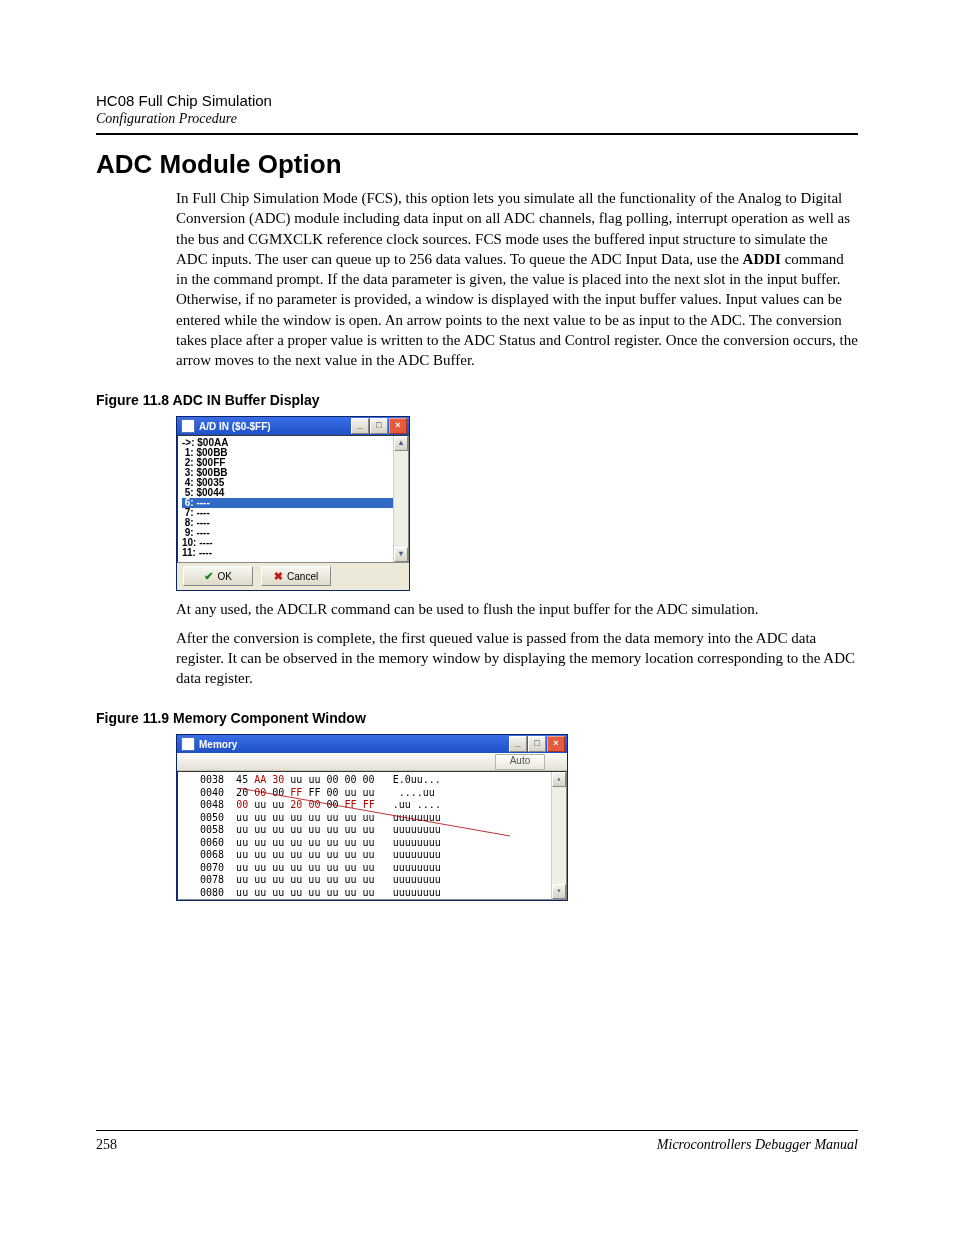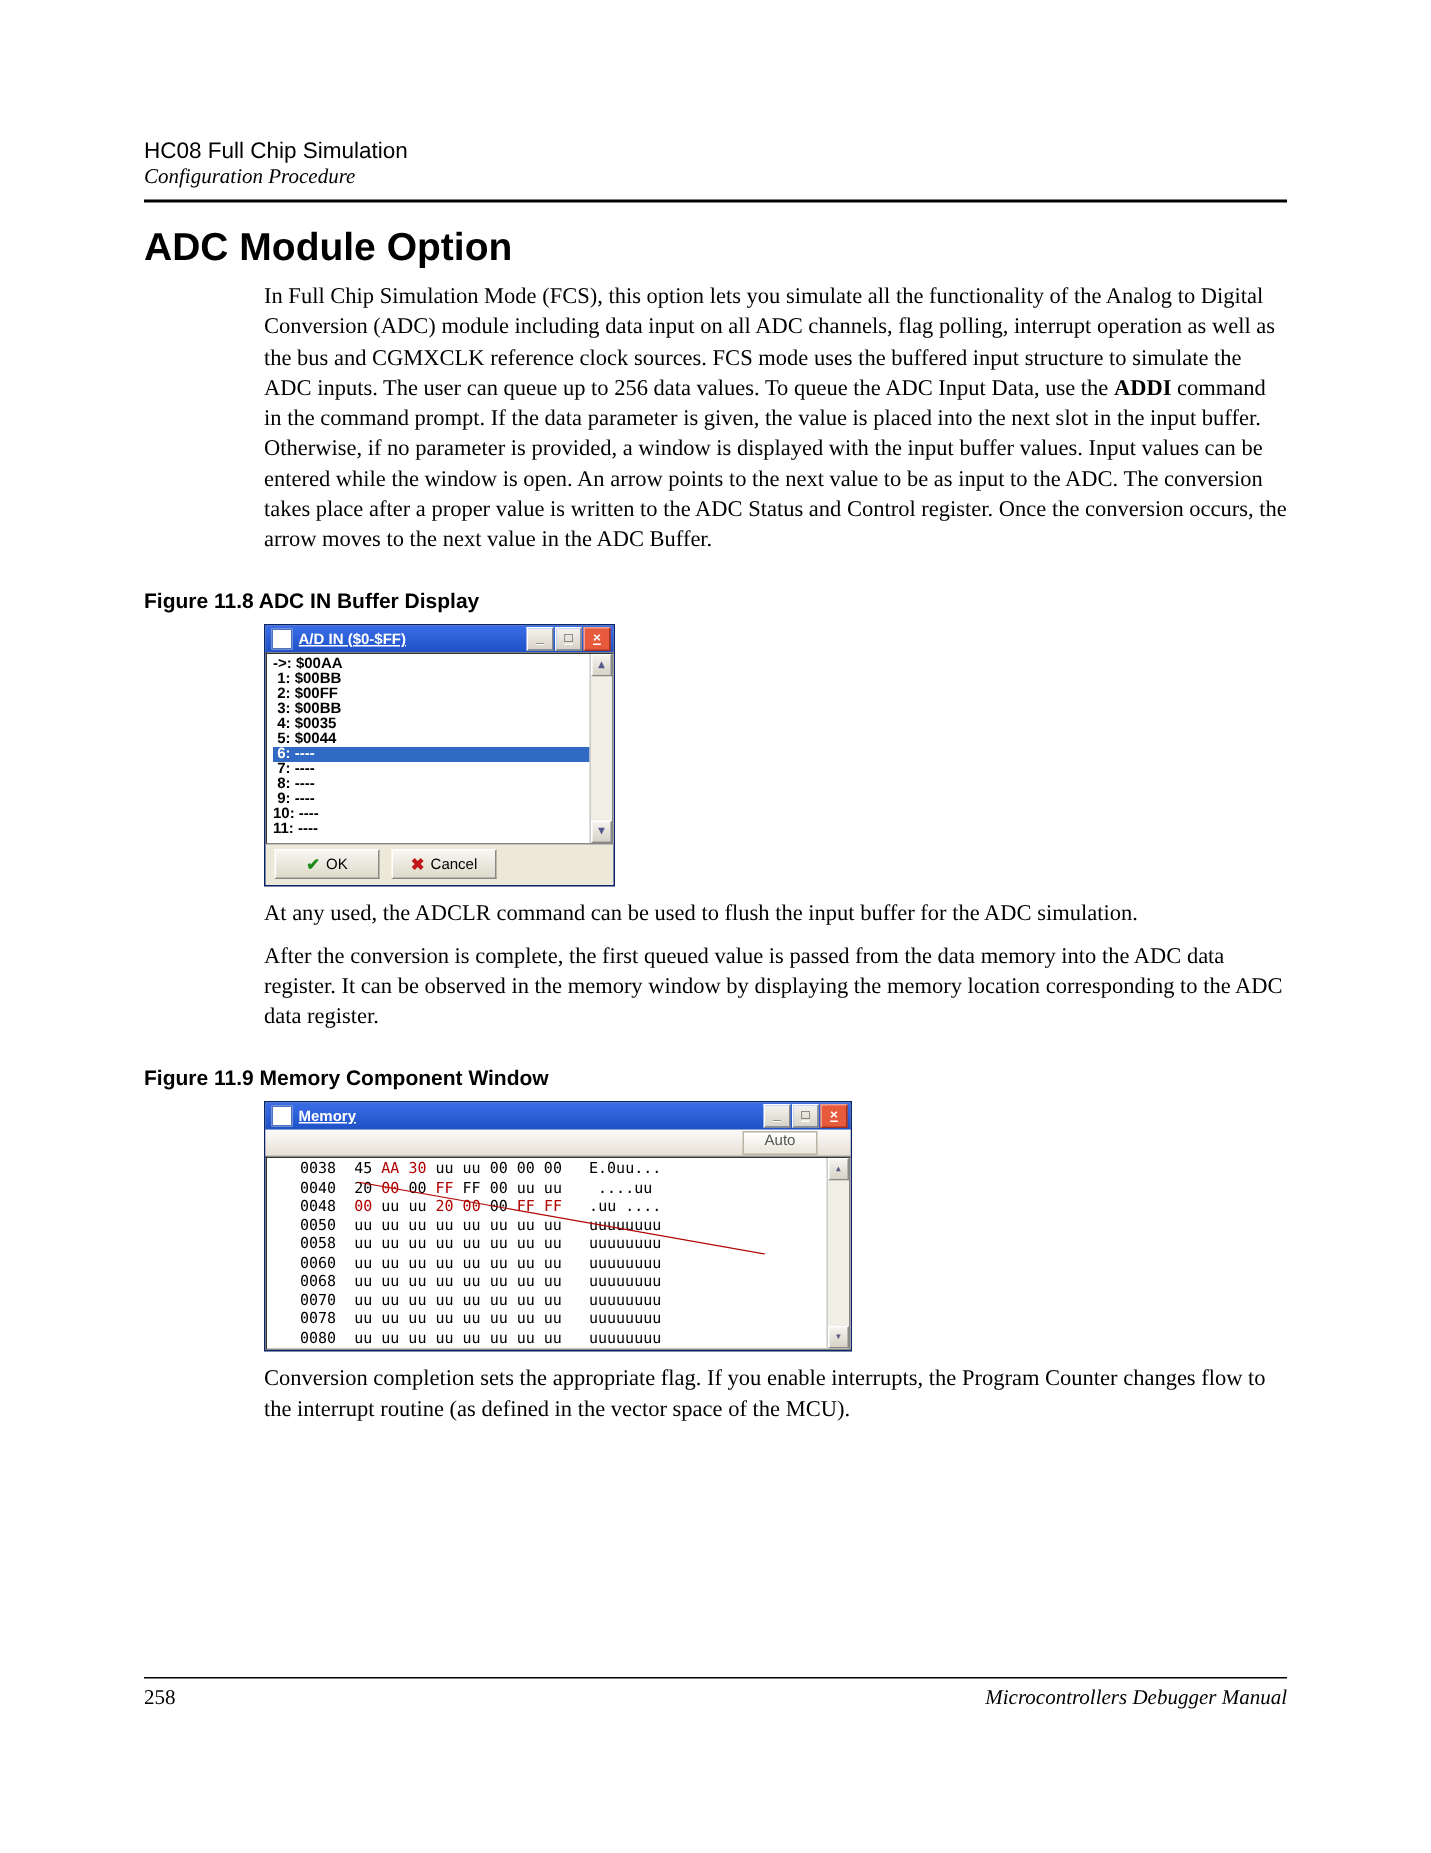--- a/index.html
+++ b/index.html
@@ -72,21 +72,20 @@
   }
   .titlebar {
     background: linear-gradient(#3a6ee8, #1e50c6);
     color: #fff;
     height: 18px;
     display: flex;
     align-items: center;
     padding: 0 2px 0 4px;
     font-weight: bold;
     position: relative;
-    text-decoration: underline;
   }
   .titlebar .title-text {
     flex: 1;
     font-size: 10px;
     white-space: nowrap;
     overflow: hidden;
   }
   .title-icon {
     width: 12px;
     height: 12px;
@@ -256,21 +255,21 @@
     left: 60px;
     top: 16px;
     width: 300px;
     height: 60px;
     pointer-events: none;
   }
   .footer {
     position: absolute;
     left: 96px;
     right: 96px;
-    bottom: 94px;
+    bottom: 82px;
   }
   .footer-rule {
     border: none;
     border-top: 1px solid #000;
     margin-bottom: 6px;
   }
   .footer-row {
     display: flex;
     justify-content: space-between;
     font-size: 14px;
@@ -368,21 +367,20 @@
         </svg>
         <div class="scroll">
           <div class="arrow-up">▴</div>
           <div class="track"></div>
           <div class="arrow-down">▾</div>
         </div>
       </div>
     </div>
   </div>
 
-  <div class="body-text">Conversion completion sets the appropriate flag. If you enable interrupts, the Program Counter changes flow to the interrupt routine (as defined in the vector space of the MCU).</div>
 
   <div class="footer">
     <hr class="footer-rule">
     <div class="footer-row">
       <span>258</span>
       <span class="footer-right">Microcontrollers Debugger Manual</span>
     </div>
   </div>
 </div>
 

